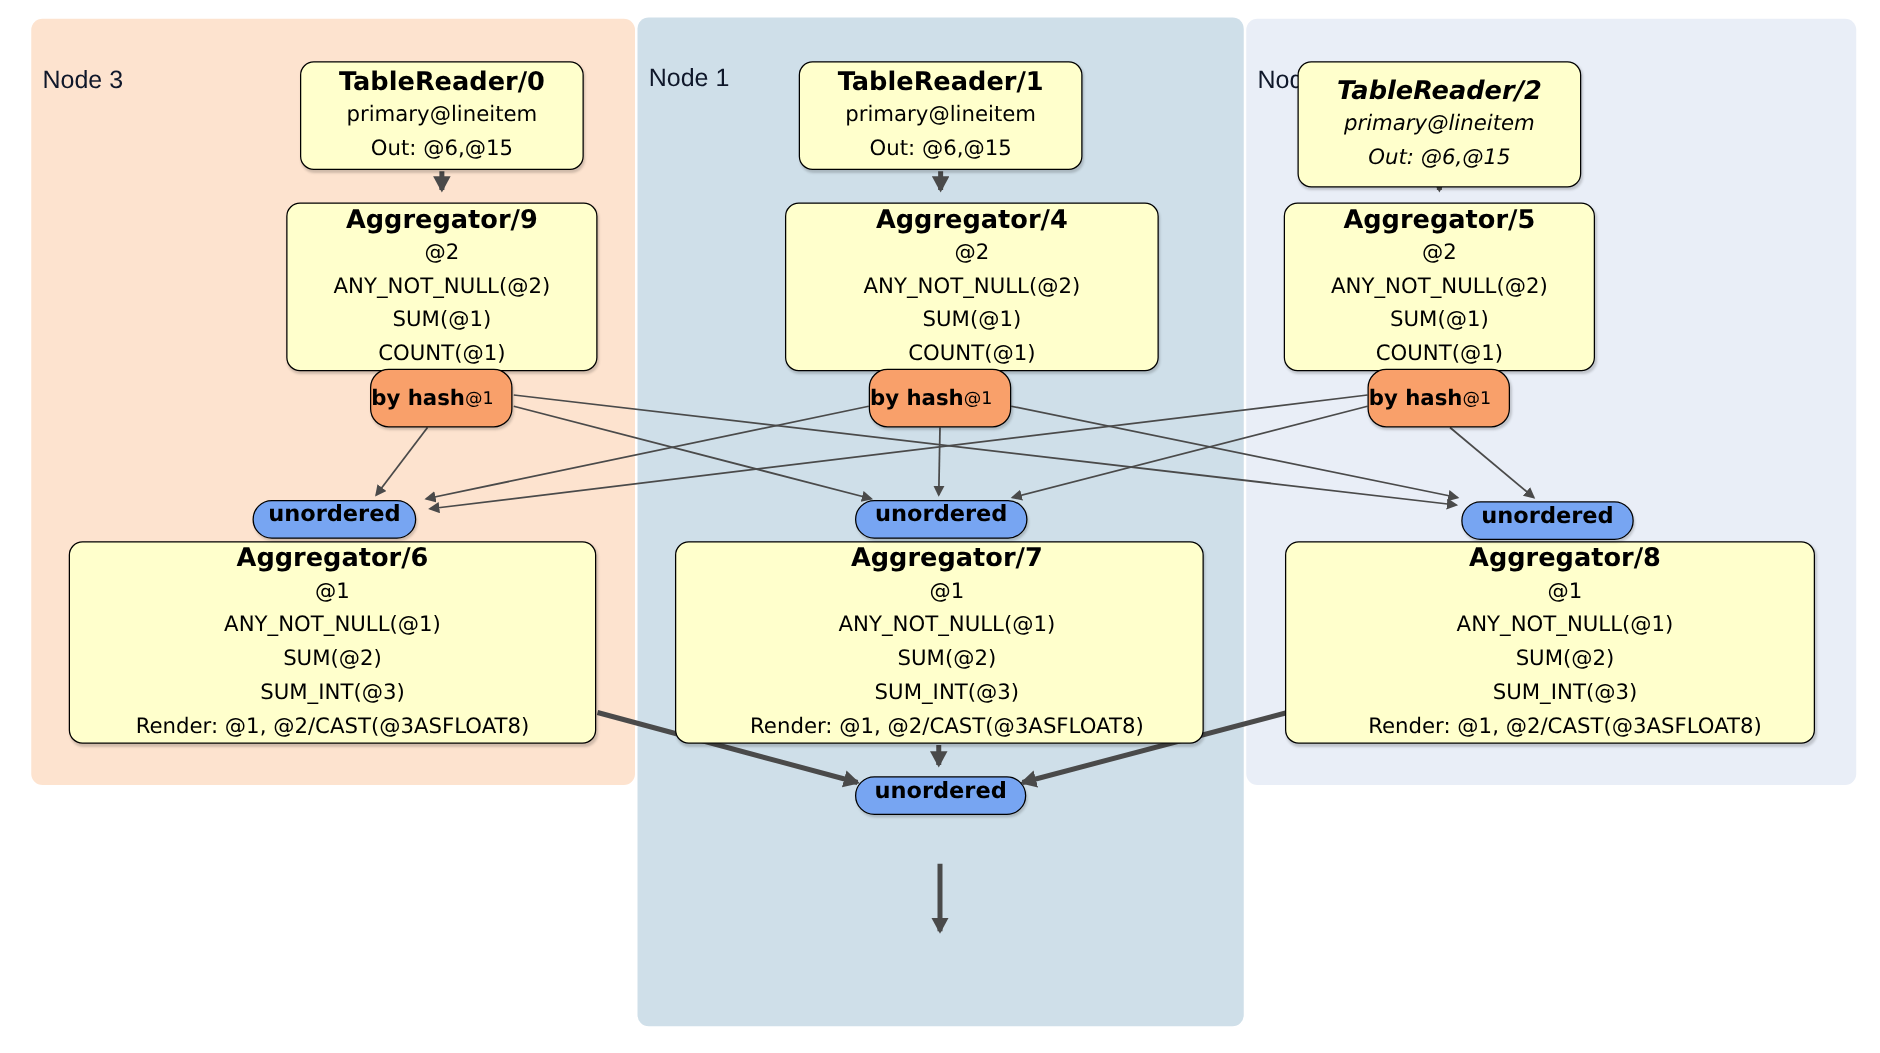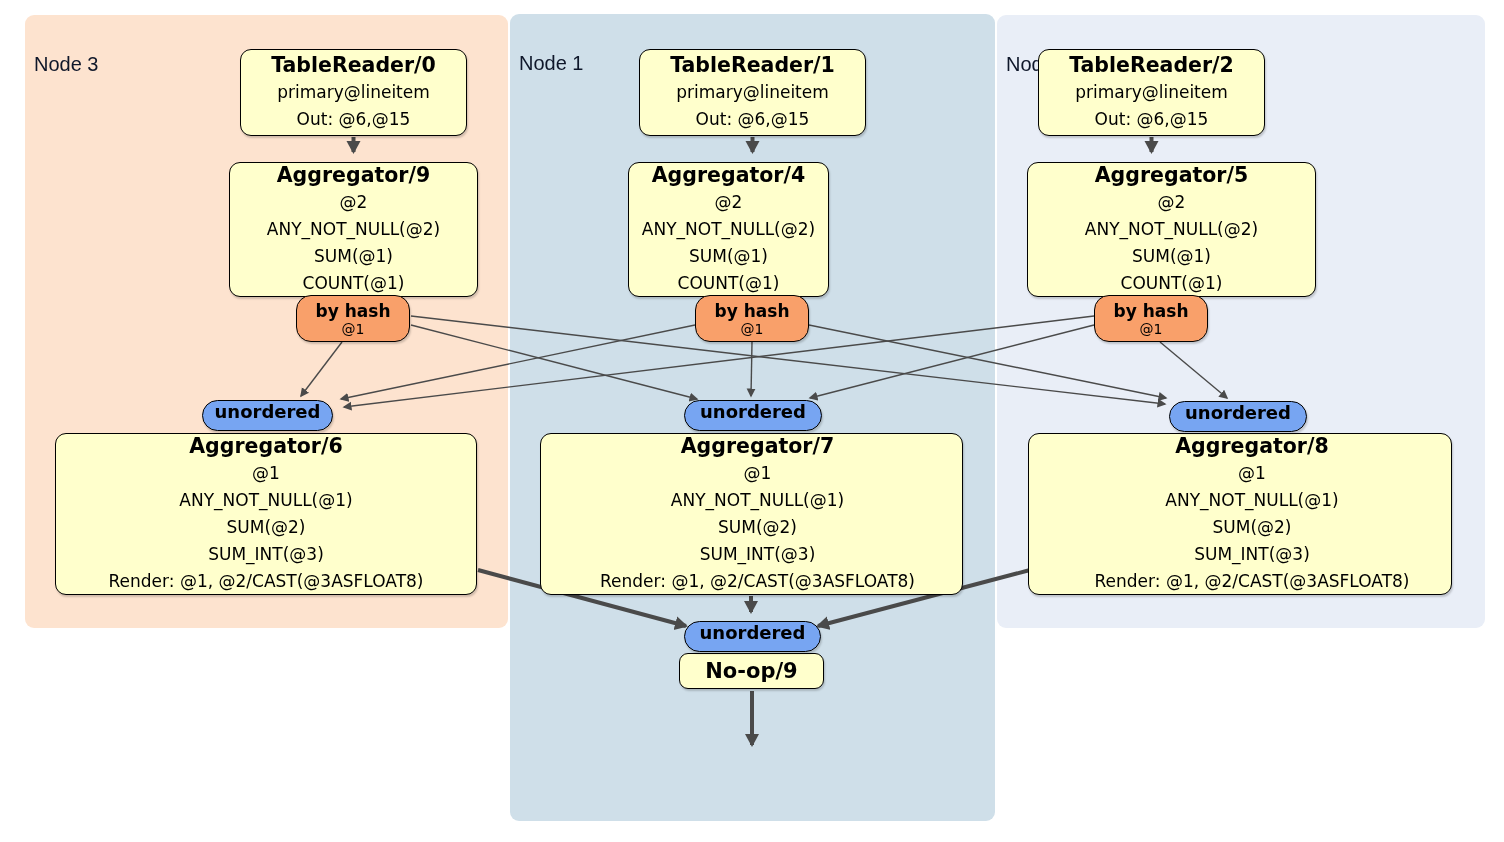--- a/index.html
+++ b/index.html
@@ -34,38 +34,38 @@
     display:flex;flex-direction:column;
     align-items:center;justify-content:center;
     text-align:left;
     box-shadow:1px 2px 2px rgba(0,0,0,0.18);
     box-sizing:border-box;
   }
   .op-title{font-weight:bold;font-size:20.5px;line-height:27px;white-space:nowrap;}
   .op-line{font-size:17px;line-height:27px;white-space:nowrap;}
   .tr0{left:240px;top:49px;width:227px;height:87px;}
   .tr1{left:639px;top:49px;width:227px;height:87px;}
-  .tr2{left:1038px;top:49px;width:227px;height:87px;}
+  .tr2{left:1038px;top:49px;width:227px;height:101px;font-style:italic;}
   .ag3{left:229px;top:162px;width:249px;height:135px;}
-  .ag4{left:628px;top:162px;width:201px;height:135px;}
-  .ag5{left:1027px;top:162px;width:289px;height:135px;}
+  .ag4{left:628px;top:162px;width:299px;height:135px;}
+  .ag5{left:1027px;top:162px;width:249px;height:135px;}
   .ab6{left:55px;top:433px;width:422px;height:162px;}
   .ab7{left:540px;top:433px;width:423px;height:162px;padding-left:12px;}
   .ab8{left:1028px;top:433px;width:424px;height:162px;padding-left:24px;}
   .noop{left:679px;top:653px;width:145px;height:36px;border-radius:9px;}
   .resp{left:673px;top:754px;width:157px;height:36px;border-radius:9px;}
   .noop .op-title,.resp .op-title{font-size:21px;line-height:22px;}
   
   .router{
     position:absolute;z-index:3;
     background:#f9a06a;
     border:1.6px solid #000;
     border-radius:15px;
-    display:flex;flex-direction:column;
-    align-items:center;justify-content:center;
+    display:flex;flex-direction:row;
+    align-items:center;
     text-align:center;
     box-sizing:border-box;
     box-shadow:1px 2px 2px rgba(0,0,0,0.18);
   }
   .rt0{left:296px;top:295px;width:114px;height:47px;}
   .rt1{left:695px;top:295px;width:114px;height:47px;}
   .rt2{left:1094px;top:295px;width:114px;height:47px;}
   .router-title{font-weight:bold;font-size:17px;line-height:20px;}
   .router-sub{font-size:14px;line-height:16px;}
   
@@ -210,17 +210,14 @@
     <div class="op-line">@1</div>
     <div class="op-line">ANY_NOT_NULL(@1)</div>
     <div class="op-line">SUM(@2)</div>
     <div class="op-line">SUM_INT(@3)</div>
     <div class="op-line">Render: @1, @2/CAST(@3ASFLOAT8)</div>
   </div>
 
   <div class="sync fsync">
     <span>unordered</span>
   </div>
-  <div class="opbox noop">
-    <div class="op-title">No-op/9</div>
-  </div>
 
 </div>
 
 </body></html>

